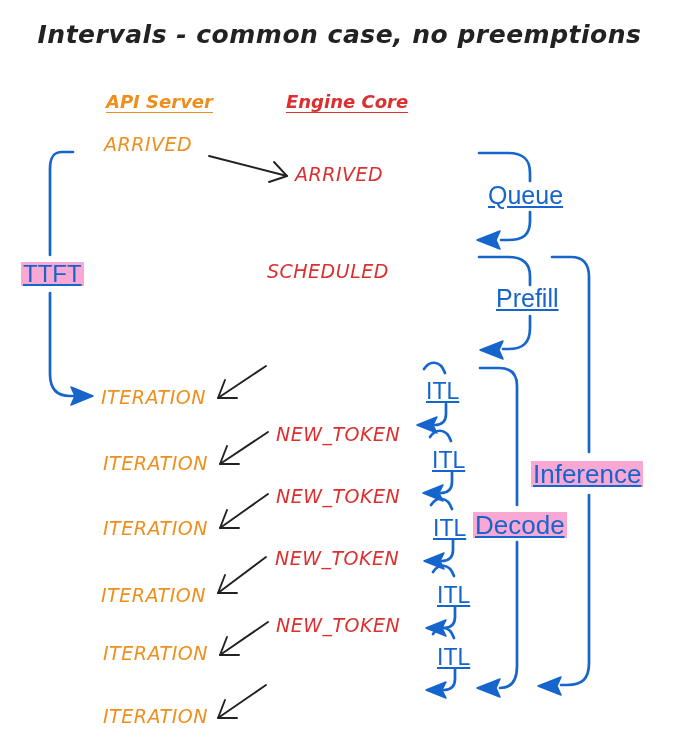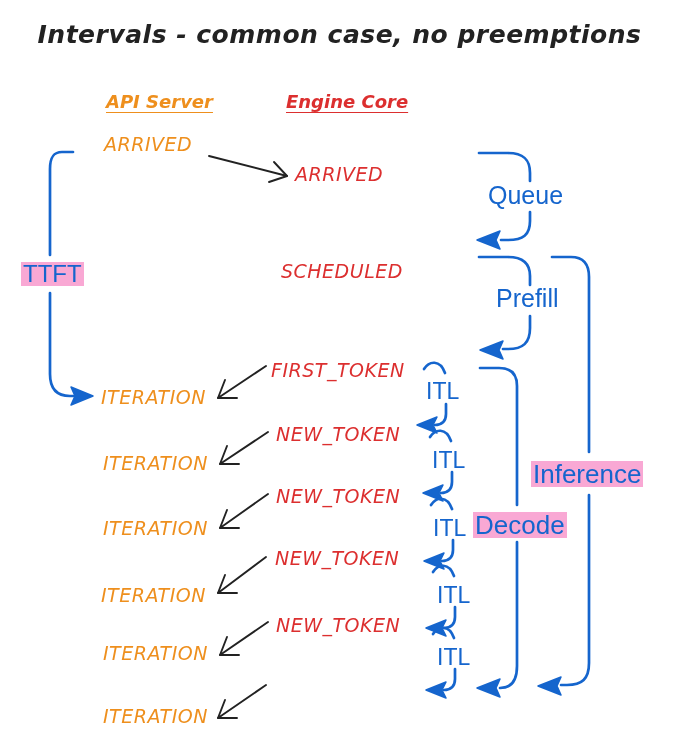--- a/index.html
+++ b/index.html
@@ -7,21 +7,21 @@
        font-family:"DejaVu Sans",sans-serif;}
   .canvas{position:absolute;inset:0;width:679px;height:560px;}
   svg.strokes{position:absolute;left:0;top:0;z-index:1;}
   .txt{position:absolute;z-index:2;white-space:nowrap;}
   .title{left:0;top:20px;width:679px;text-align:center;
          font-style:italic;font-weight:bold;font-size:25px;letter-spacing:.5px;color:var(--black);}
   .hand{font-style:italic;font-size:19px;letter-spacing:.5px;}
   .hdr{font-style:italic;font-size:18px;font-weight:bold;text-decoration:underline;text-underline-offset:4px;}
   .orange{color:var(--orange);}
   .red{color:var(--red);}
-  .ivl{font-family:"Liberation Sans",sans-serif;color:var(--blue);line-height:1;}
+  .ivl{font-family:"Liberation Sans",sans-serif;color:var(--blue);line-height:1;text-decoration:underline;}
   .bgw{background:#f9a8d4;padding:0 2px;}
   .s-blue{stroke:var(--blue);stroke-width:2.7;fill:none;stroke-linecap:round;stroke-linejoin:round;}
   .f-blue{fill:var(--blue);stroke:var(--blue);stroke-width:1.5;stroke-linejoin:round;}
   .s-black{stroke:var(--black);stroke-width:1.9;fill:none;stroke-linecap:round;stroke-linejoin:round;}
 </style>
 </head>
 <body>
 
 <div class="canvas">
 
@@ -113,22 +113,21 @@
     </g>
   </svg>
 
   <div class="txt title">Intervals - common case, no preemptions</div>
 
   <div class="txt hdr orange" style="left:106px;top:91px;">API Server</div>
   <div class="txt hdr red" style="left:286px;top:91px;text-decoration:underline;">Engine Core</div>
 
   <div class="txt hand orange" style="left:104px;top:133px;">ARRIVED</div>
   <div class="txt hand red" style="left:295px;top:163px;">ARRIVED</div>
-  <div class="txt hand red" style="left:281px;top:260px;">SCHEDULED</div>
-  <div class="txt hand red" style="left:271px;top:359px;">FIRST_TOKEN</div>
+  <div class="txt hand red" style="left:267px;top:260px;">SCHEDULED</div>
 
   <div class="txt hand orange" style="left:101px;top:386px;">ITERATION</div>
   <div class="txt hand red" style="left:276px;top:423px;">NEW_TOKEN</div>
   <div class="txt hand orange" style="left:103px;top:452px;">ITERATION</div>
   <div class="txt hand red" style="left:276px;top:485px;">NEW_TOKEN</div>
   <div class="txt hand orange" style="left:103px;top:517px;">ITERATION</div>
   <div class="txt hand red" style="left:275px;top:547px;">NEW_TOKEN</div>
   <div class="txt hand orange" style="left:101px;top:584px;">ITERATION</div>
   <div class="txt hand red" style="left:276px;top:614px;">NEW_TOKEN</div>
   <div class="txt hand orange" style="left:103px;top:642px;">ITERATION</div>

